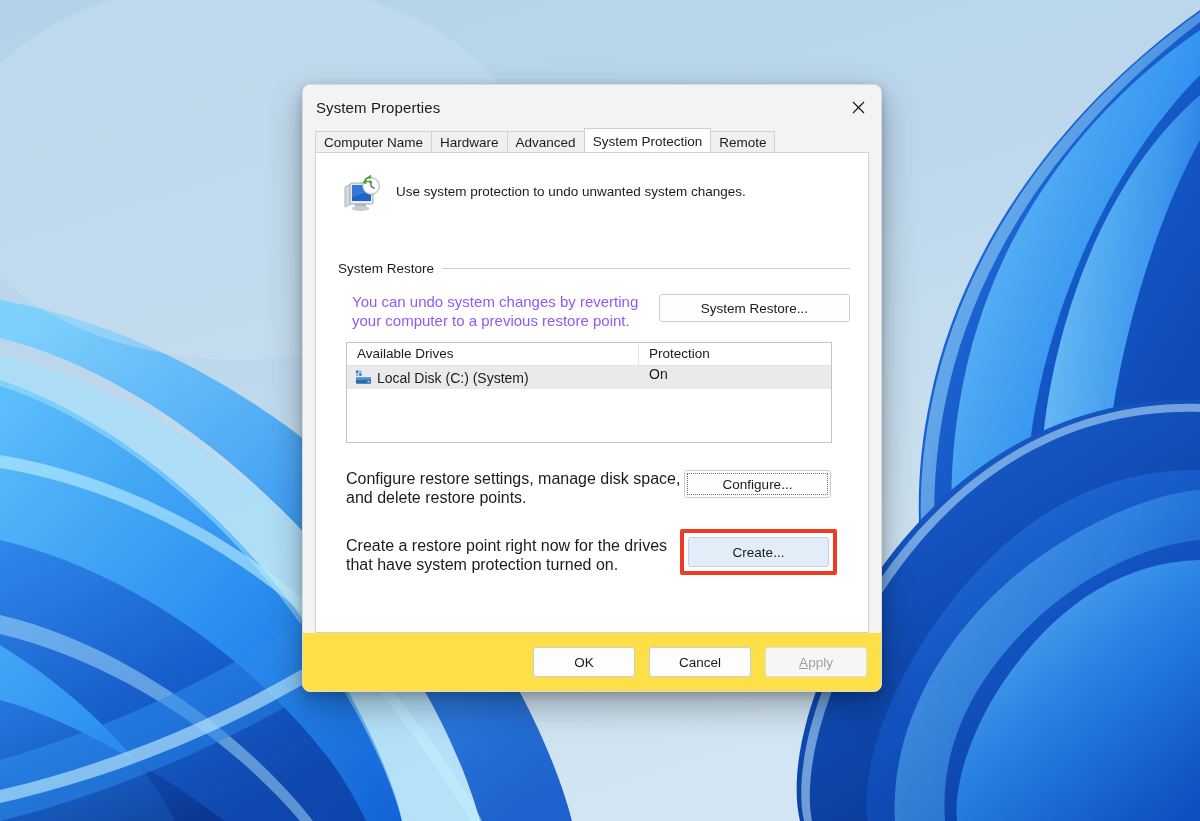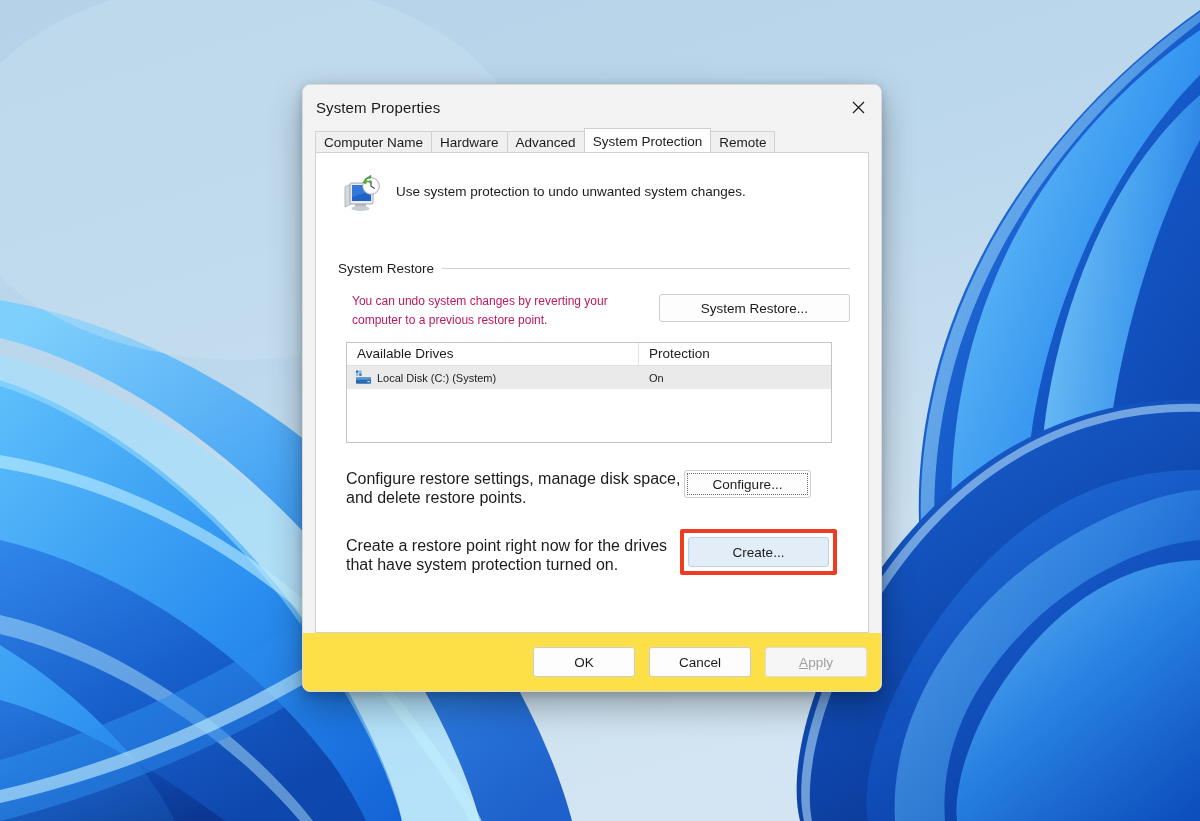--- a/index.html
+++ b/index.html
@@ -151,23 +151,23 @@
   .sec-restore { margin-top: 46px; }
   .sec-protect { margin-top: 56px; }
 
   
   .restore-row {
     display: flex;
     align-items: flex-start;
     margin: 16px 0 0 18px;
   }
   .restore-desc {
-    font-size: 12px;
+    font-size: 15px;
     line-height: 19px;
-    color: #be185d;
+    color: #8b5cf6;
     width: 290px;
     flex: 0 0 auto;
   }
 
   
   .btn {
     font-family: "Liberation Sans", sans-serif;
     font-size: 13.5px;
     color: #1b1b1b;
     background: #fdfdfd;
@@ -202,23 +202,22 @@
   .dl-head .c1 {
     width: 292px;
     padding: 3px 0 0 10px;
     border-right: 1px solid #e2e2e2;
   }
   .dl-head .c2 { padding: 3px 0 0 10px; }
   .dl-row {
     display: flex;
     height: 23px;
     background: #eaeaea;
-    font-size: 11px;
-    color: #1c1c1c;
-    align-items: center;
+    font-size: 14px;
+    color: #1c1c1c;
     cursor: pointer;
   }
   .dl-row .c1 {
     width: 292px;
     padding-left: 8px;
     display: flex;
     align-items: center;
     gap: 5px;
   }
   .dl-row .c2 { padding-left: 10px; }
@@ -234,21 +233,21 @@
     font-size: 16px;
     line-height: 19px;
     color: #1c1c1c;
     flex: 0 0 auto;
     width: 338px;
   }
   .row-configure { margin-top: 26px; }
   .row-create { margin-top: 29px; }
 
   .btn-configure {
-    width: 127px;
+    width: 147px;
     position: relative;
     margin-top: 1px;
     align-items: center;
   }
   .focus-dots {
     position: absolute;
     inset: 2px;
     border: 1px dotted #6a6a6a;
     pointer-events: none;
   }

